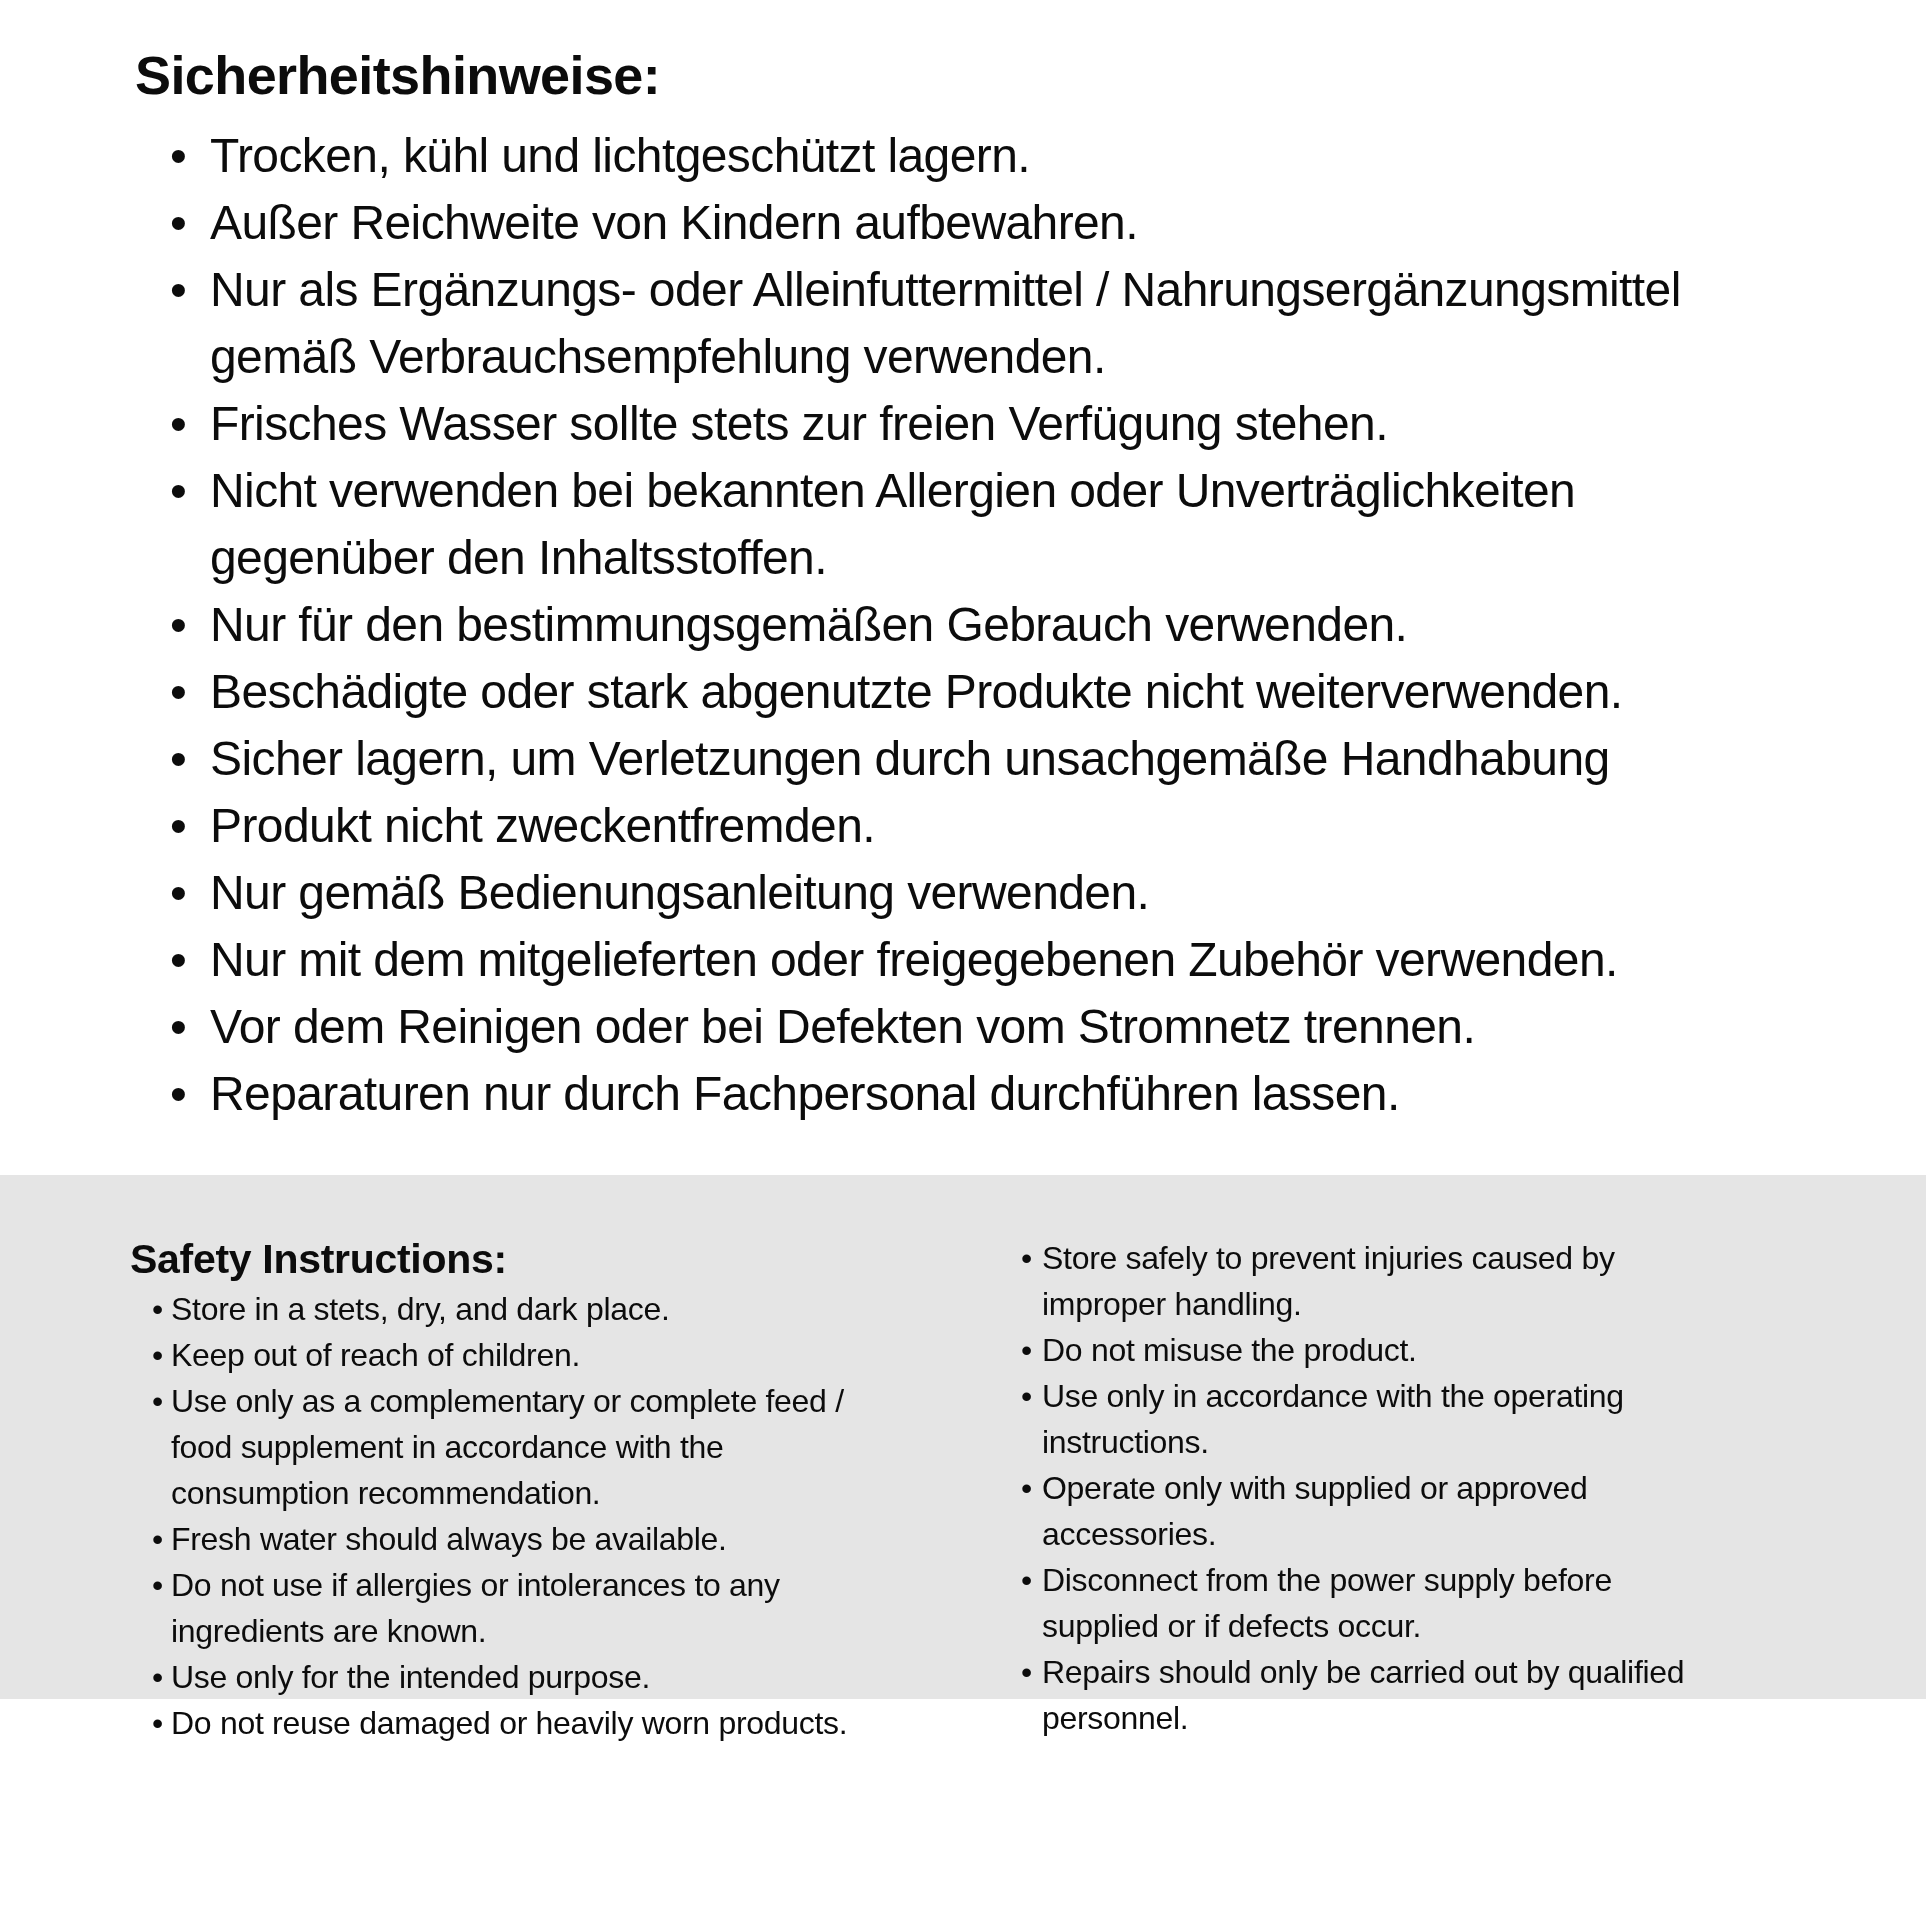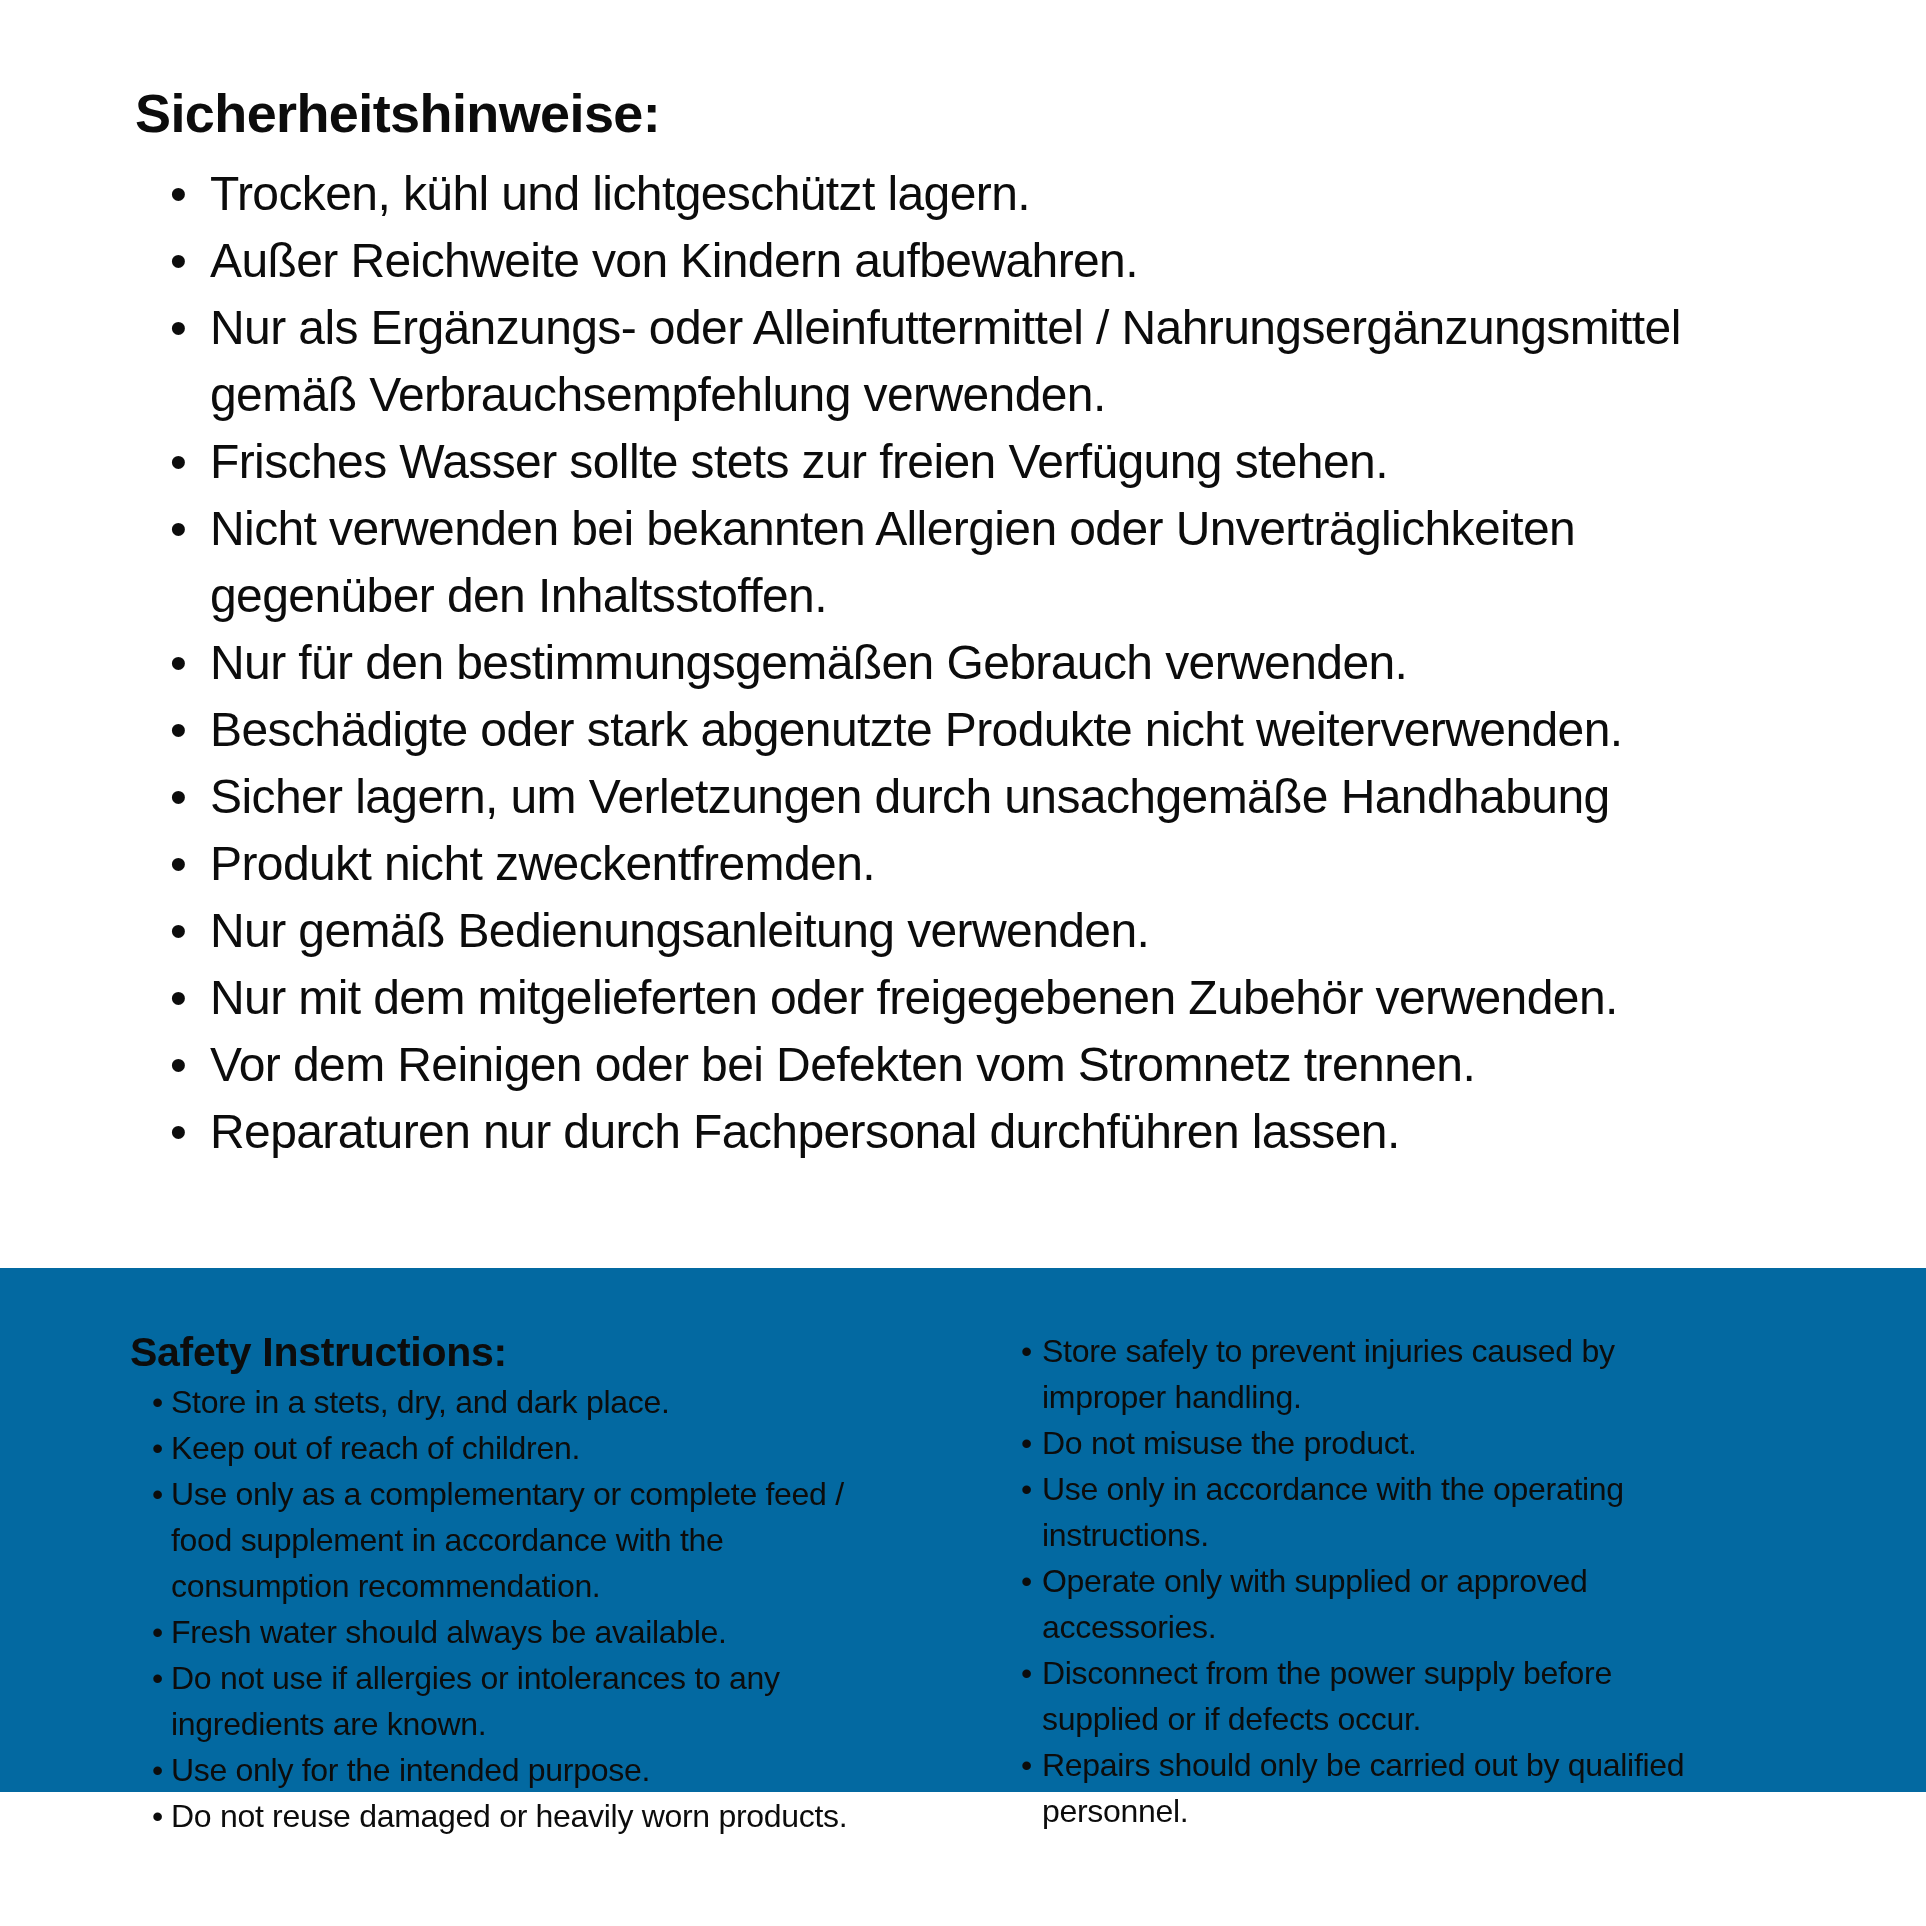--- a/index.html
+++ b/index.html
@@ -8,21 +8,21 @@
   }
   body {
     width: 1926px;
     height: 1926px;
     background: #ffffff;
     font-family: "Liberation Sans", sans-serif;
     color: #0c0c0c;
     overflow: hidden;
   }
   .de-section {
-    padding: 86px 0 0 135px;
+    padding: 48px 0 0 135px;
   }
   .de-heading {
     margin: 0;
     font-size: 54px;
     line-height: 54px;
     font-weight: 700;
     letter-spacing: -0.6px;
   }
   .de-list {
     margin-top: 20px;
@@ -41,23 +41,23 @@
     flex: 0 0 40px;
   }
   .marker {
     display: block;
   }
   .txt {
     display: block;
   }
   .panel {
     position: relative;
-    margin-top: 103px;
+    margin-top: 48px;
     height: 524px;
-    background: #0369a1;
+    background: #e5e5e5;
   }
   .col-left {
     position: absolute;
     left: 130px;
     top: 64px;
   }
   .col-right {
     position: absolute;
     left: 1021px;
     top: 60px;

